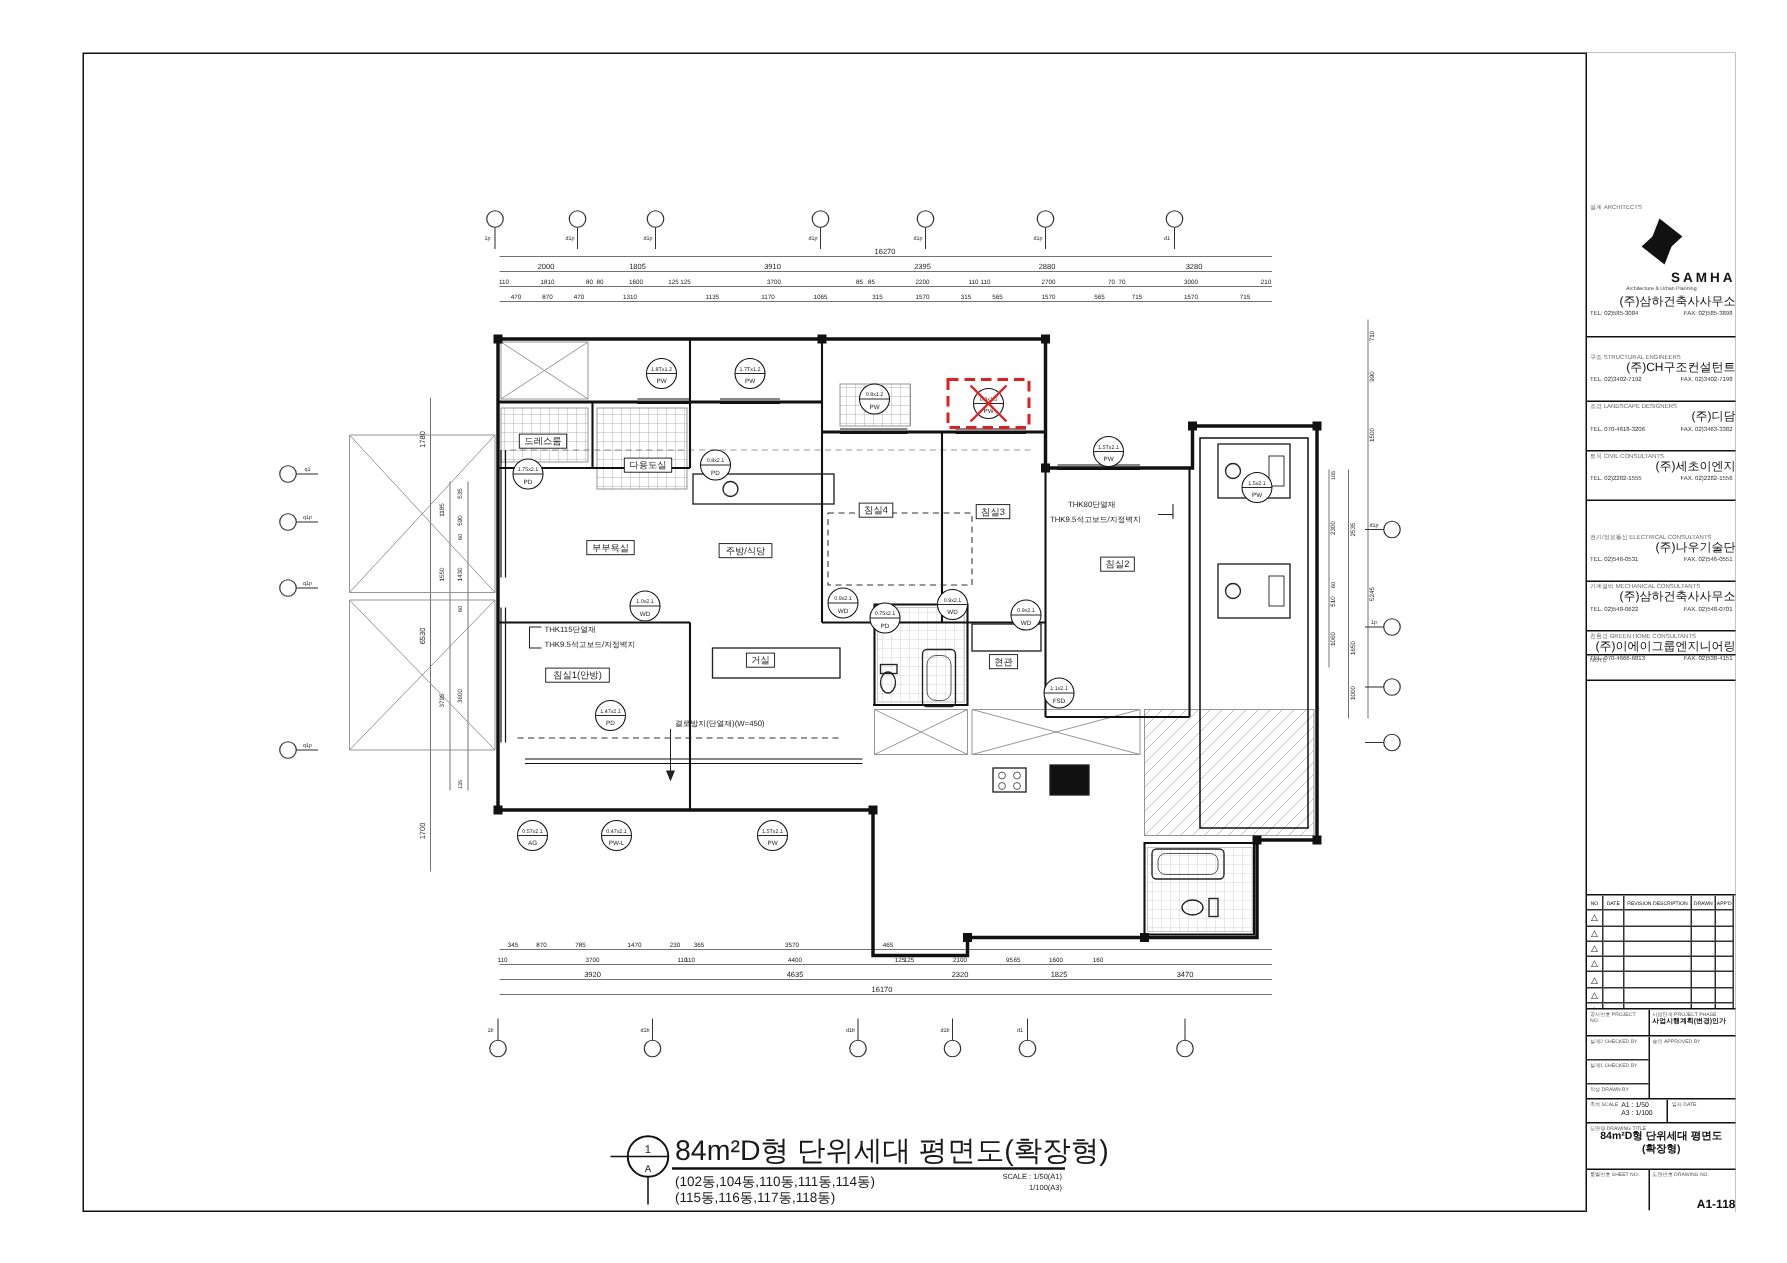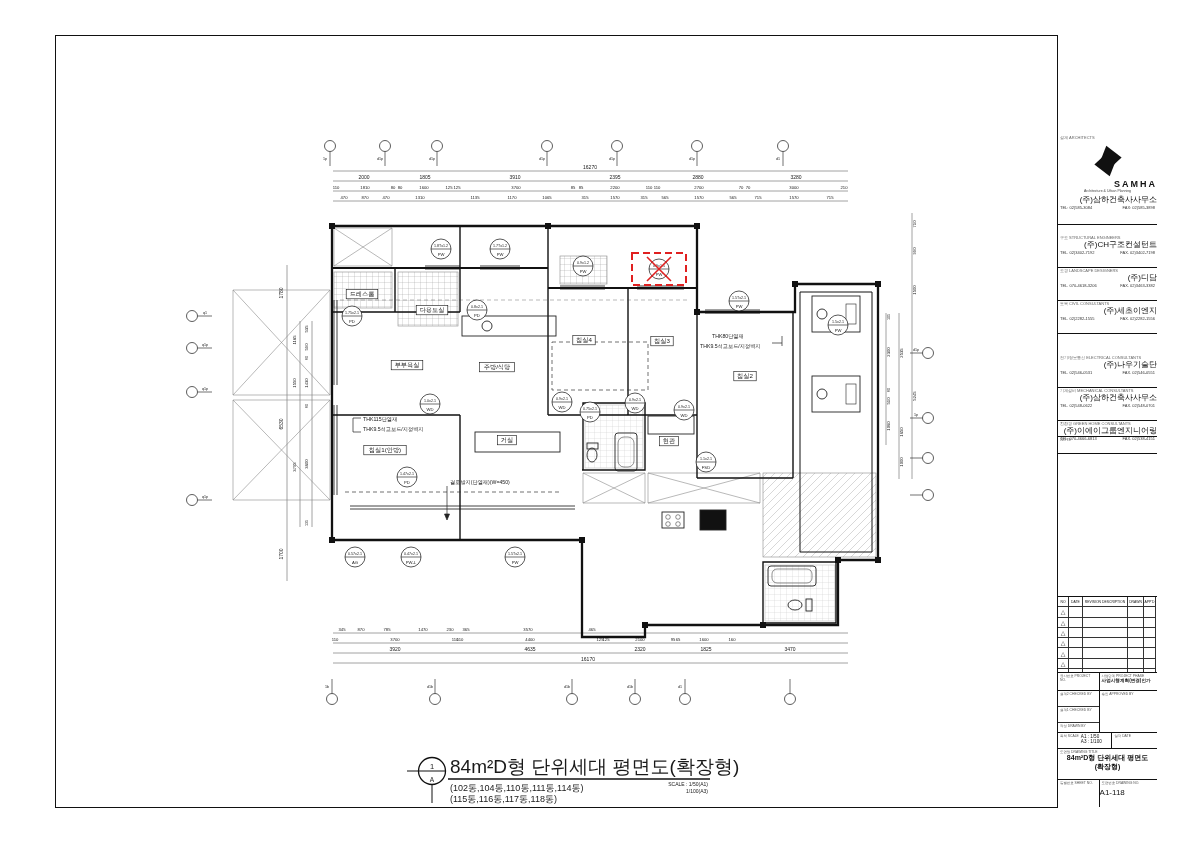--- a/index.html
+++ b/index.html
@@ -683,18 +683,18 @@
       </div>
     </div>
 
     <div class="tb-sec" style="top:745px;height:27px;border-bottom:none">
       <div class="row2" style="height:100%">
         <div style="width:42%;border-right:.8px solid #111">
           <div class="meta-h">동별번호 SHEET NO.</div>
         </div>
         <div style="width:58%">
           <div class="meta-h">도면번호 DRAWING NO.</div>
-          <div style="font-size:8px;font-weight:normal;text-align:left;margin-top:3px">A1-118</div>
+          <div style="font-size:8px;font-weight:bold;text-align:right;margin-top:13px">A1-118</div>
         </div>
       </div>
     </div>
   </div>
 </div>
 
 </body></html>

